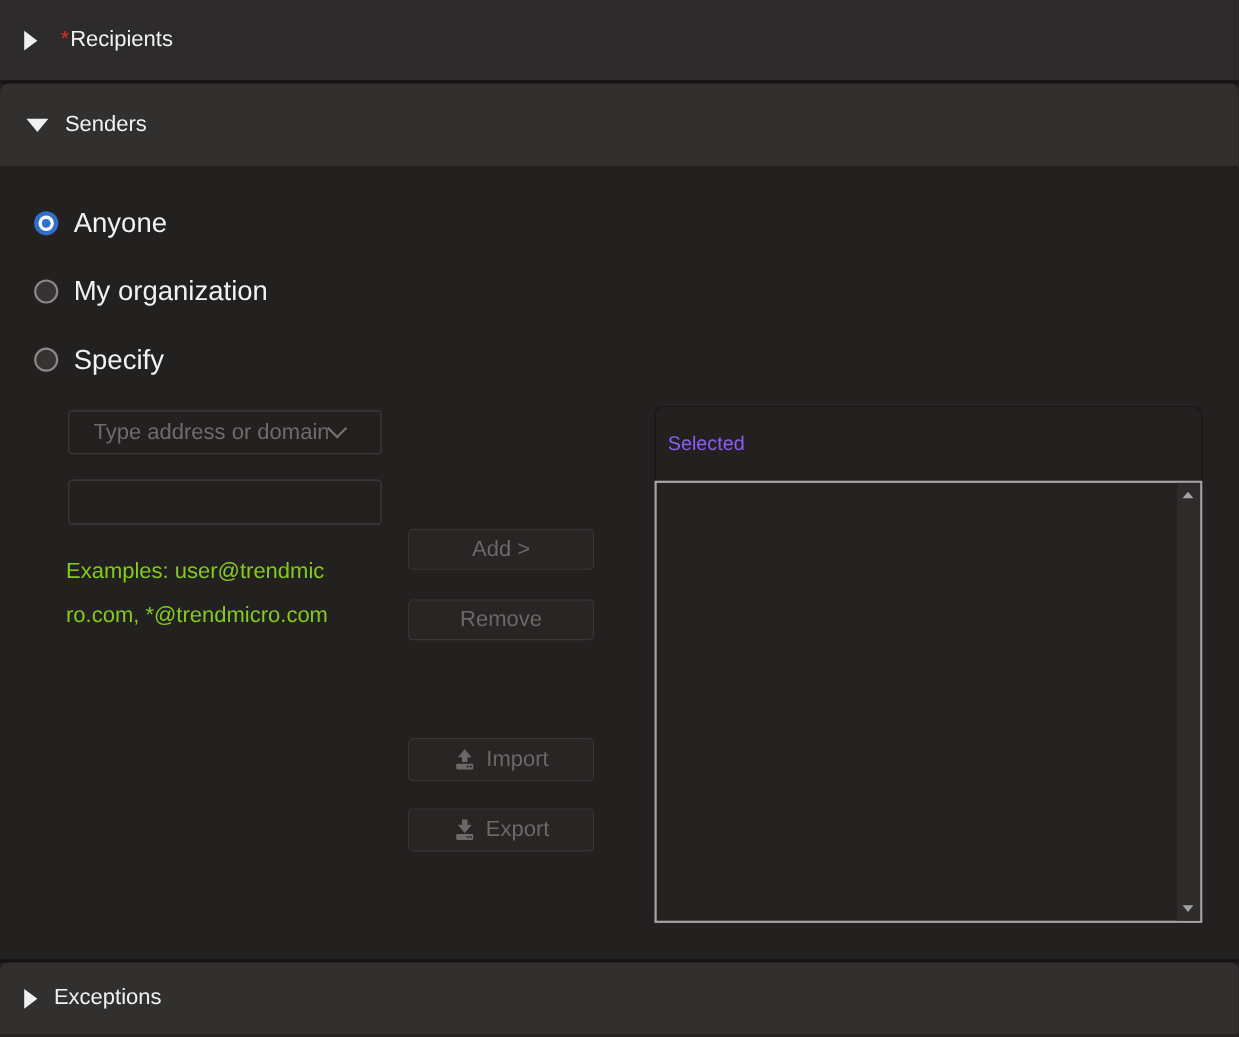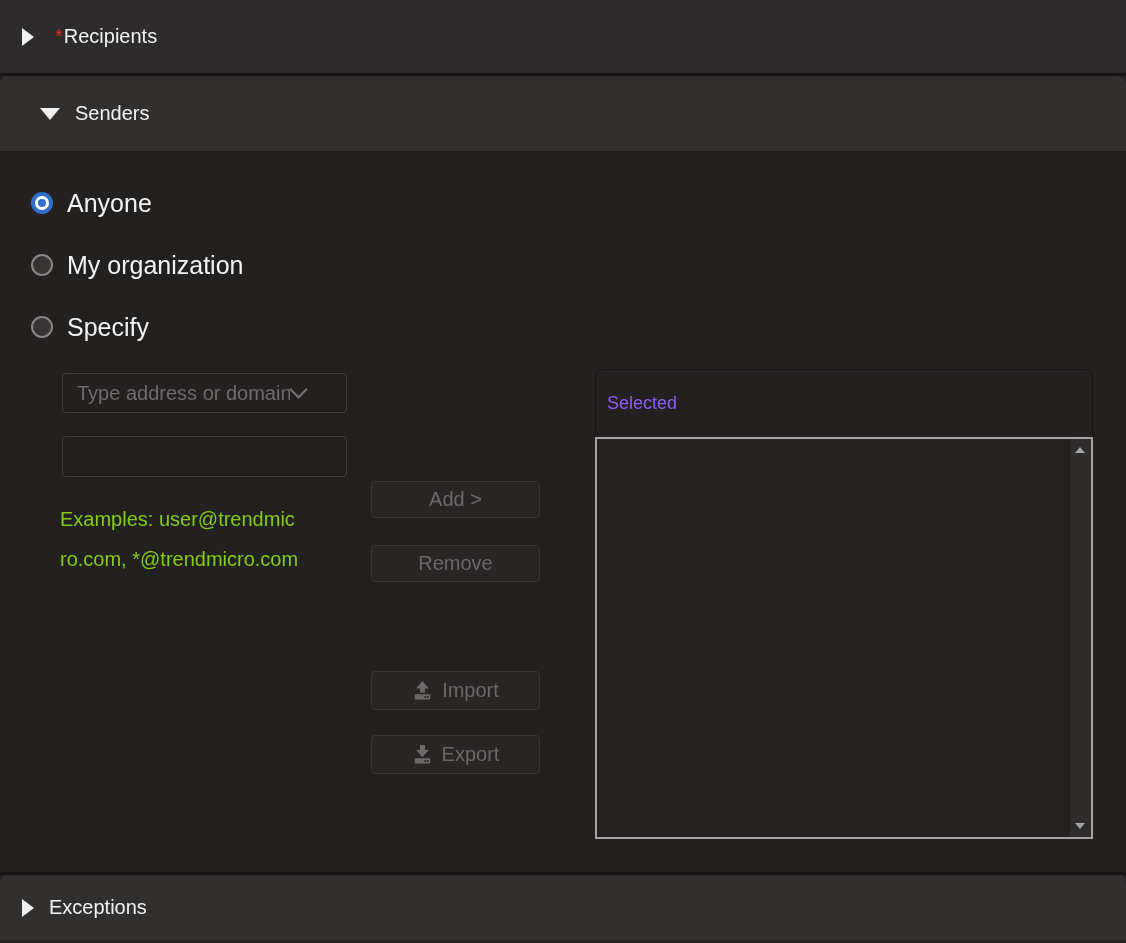--- a/index.html
+++ b/index.html
@@ -9,21 +9,21 @@
     -webkit-font-smoothing:antialiased;
   }
   .abs { position:absolute; box-sizing:border-box; }
 
   
   .section-header {
     left:0; width:1126px; display:flex; align-items:center;
     color:#f2f2f2; font-size:20px; cursor:pointer;
   }
   #hdr-recipients { top:0; height:73px; background:#2d2b2b; }
-  #hdr-senders    { top:76px; height:75px; background:#322f2f; border-radius:8px 8px 0 0;padding-left:16px; }
+  #hdr-senders    { top:76px; height:75px; background:#322f2f; border-radius:8px 8px 0 0; }
   #hdr-exceptions { top:875px; height:65px; background:#322f2f; border-radius:8px 8px 0 0; }
   .divider { left:0; width:1126px; height:3px; background:#151313; }
   #div1 { top:73px; } #div2 { top:872px; } #div3 { top:940px; background:#262323; }
 
   .caret-right {
     width:0; height:0; margin-left:22px;
     border-top:9px solid transparent; border-bottom:9px solid transparent;
     border-left:12px solid #f0f0f0;
   }
   .caret-down {
@@ -53,21 +53,21 @@
   .radio-dot { width:8px; height:8px; border-radius:50%; background:#2f6fc9; }
   .radio-label { margin-left:14px; color:#f2f2f2; font-size:25px; }
 
   
   #type-dropdown {
     left:62px; top:373px; width:285px; height:40px;
     border:1px solid #413e3e; border-radius:4px; background:#232020;
     display:flex; align-items:center; cursor:pointer;
   }
   .dropdown-text {
-    margin-left:14px; width:213px; overflow:hidden; white-space:nowrap;
+    margin-left:22px; width:213px; overflow:hidden; white-space:nowrap;
     color:#6e6b6b; font-size:20px;
   }
   .chevron-down {
     width:11px; height:11px; margin-left:2px; margin-top:-7px;
     border-right:2px solid #767272; border-bottom:2px solid #767272;
     transform:rotate(45deg);
   }
   #addr-input {
     left:62px; top:436px; width:285px; height:41px;
     border:1px solid #413e3e; border-radius:4px; background:#232020;

